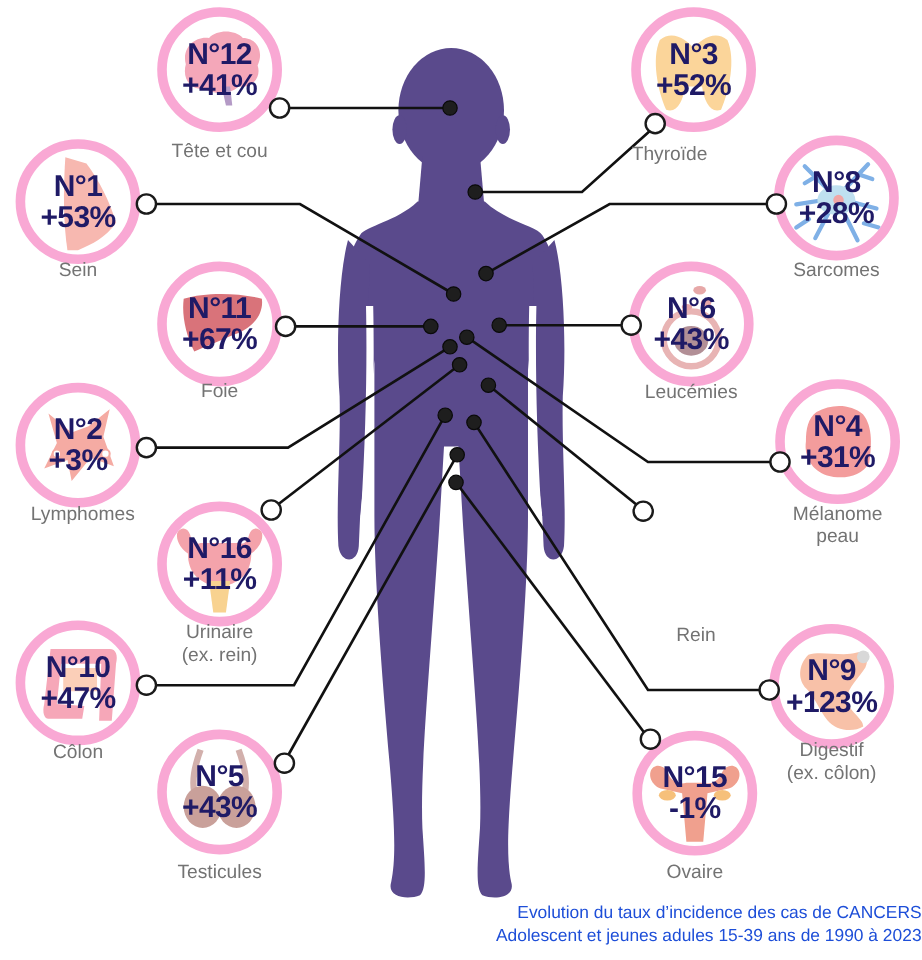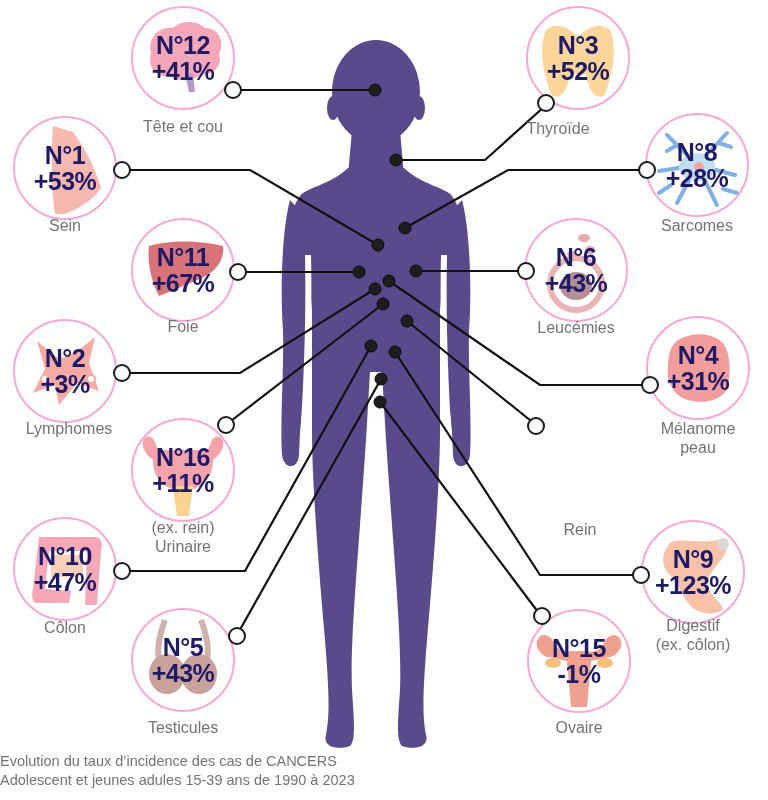--- a/index.html
+++ b/index.html
@@ -1,24 +1,24 @@
 <!DOCTYPE html>
 <html><head>
 <meta charset="utf-8">
 <style>
   html, body { margin:0; padding:0; background:#ffffff; }
   body { width:768px; height:800px; position:relative; overflow:hidden; font-family:"Liberation Sans", "DejaVu Sans", sans-serif; }
   #stage { position:absolute; left:0; top:0; width:768px; height:800px; }
-  .bubble { position:absolute; width:104px; height:104px; border:2px solid #f9a8d4; border-radius:50%; background:#fff; box-sizing:border-box; overflow:hidden; }
+  .bubble { position:absolute; width:104px; height:104px; border:8px solid #f9a8d4; border-radius:50%; background:#fff; box-sizing:border-box; overflow:hidden; }
   .bubble .art { position:absolute; left:0; top:0; width:100%; height:100%; }
   .bubble .txt { position:absolute; left:0; top:0; width:100%; height:100%; display:flex; flex-direction:column; align-items:center; justify-content:center; color:#1f1a66; font-weight:bold; line-height:1.05; }
   .bubble .rank { font-size:25px; letter-spacing:-0.5px; }
   .bubble .pct { font-size:25px; letter-spacing:-0.5px; }
   .label { position:absolute; width:160px; text-align:center; font-size:16px; color:#737373; line-height:1.2; }
-  .footer { position:absolute; left:0; width:768px; text-align:left; font-size:14.5px; color:#737373; line-height:1.3; }
+  .footer { position:absolute; left:0; width:768px; text-align:right; font-size:14.5px; color:#1d4ed8; line-height:1.3; }
 </style>
 </head>
 <body>
 
 <div id="stage">
 
   <svg width="768" height="800" style="position:absolute;left:0;top:0;">
     <g fill="#5a4a8c">
 
       <ellipse cx="376" cy="92" rx="44" ry="52"></ellipse>
@@ -196,22 +196,22 @@
     <svg class="art" viewBox="0 0 100 100">
       <path d="M10,20 C14,14 20,16 22,22 C24,30 28,32 32,30 L68,30 C72,32 76,30 78,22 C80,16 86,14 90,20 C92,28 86,36 80,40 C80,58 70,66 58,70 L42,70 C30,66 20,58 20,40 C14,36 8,28 10,20 Z" fill="#f4a3ab"></path>
       <path d="M40,66 L60,66 L56,96 L44,96 Z" fill="#f8d290"></path>
     </svg>
     <div class="txt">
         <span class="rank">N°16</span>
         <span class="pct">+11%</span>
       </div>
   </div>
   <div class="label" style="left:103px;top:518px;">
+    <div>Urinaire</div>
     <div>(ex. rein)</div>
-    <div>Urinaire</div>
   </div>
 
   <div class="label" style="left:500px;top:520px;">Rein</div>
 
   <div class="bubble" style="left:13px;top:517px;">
     <svg class="art" viewBox="0 0 100 100">
       <path d="M24,18 L80,18 C86,18 88,24 86,32 L82,86 L70,86 L72,32 L34,32 L30,70 L56,72 L54,84 L22,84 C18,84 16,78 18,70 Z" fill="#f6a7b8"></path>
       <rect x="36" y="36" width="32" height="22" fill="#fbcfb8"></rect>
     </svg>
     <div class="txt">

